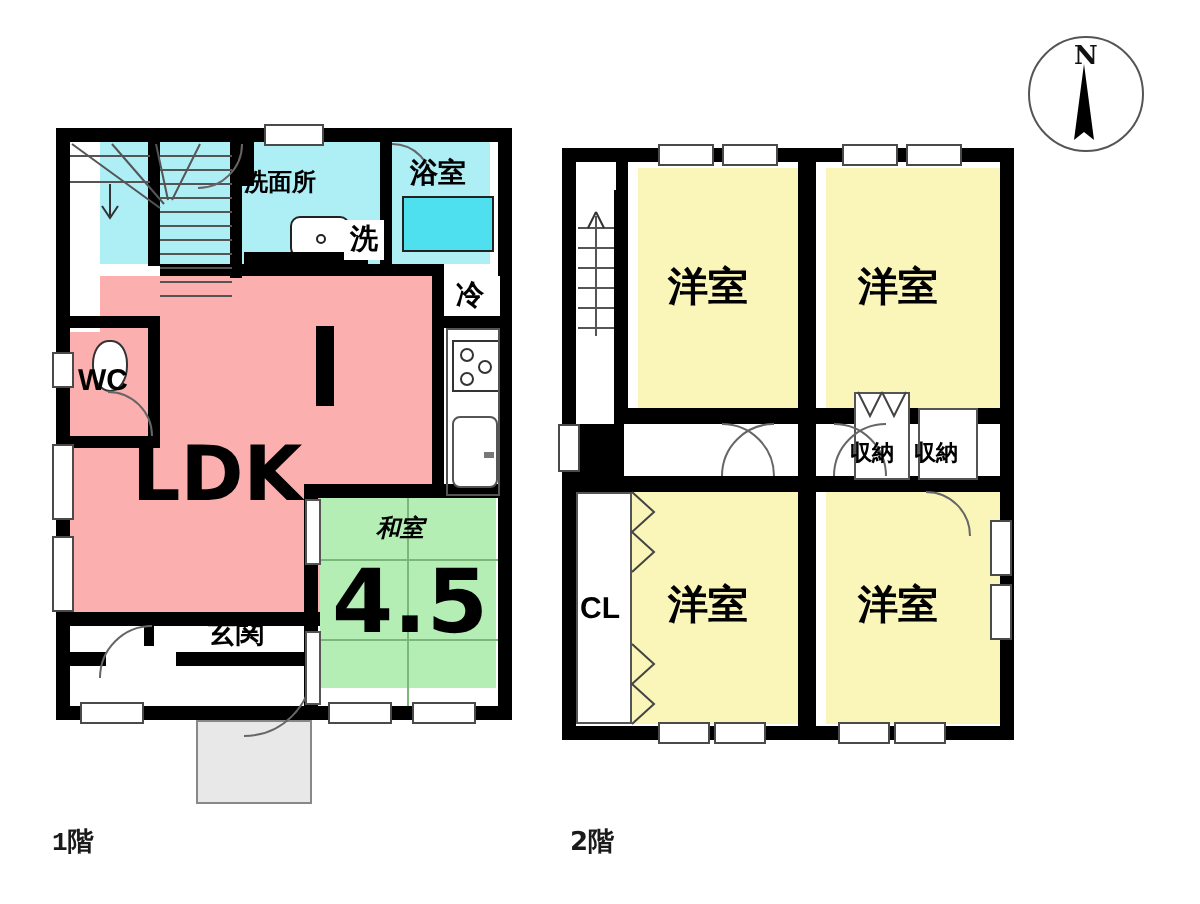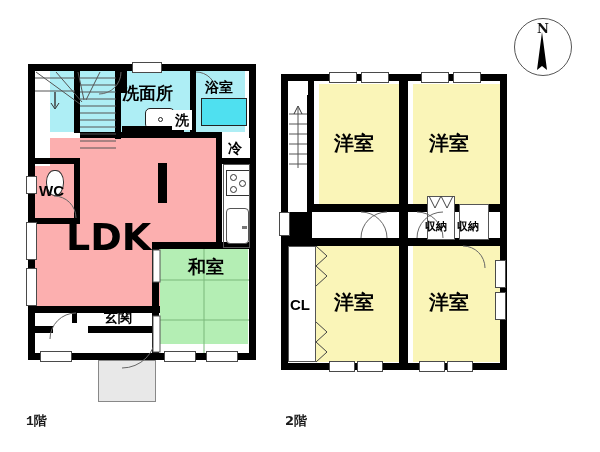--- a/index.html
+++ b/index.html
@@ -163,26 +163,27 @@
         <line x1="184" y1="191" x2="184" y2="295"></line>
       </g>
 
       <g stroke="#555" stroke-width="1" fill="none">
         <rect x="133" y="192" width="7" height="32" fill="#fff"></rect>
         <rect x="133" y="258" width="7" height="36" fill="#fff"></rect>
       </g>
     </svg>
 
     <div class="lbl" style="left:46px;top:160px;font-size:38px;">LDK</div>
-    <div class="lbl" style="left:102px;top:27px;font-size:17px;">洗面所</div>
+    <div class="lbl" style="left:102px;top:27px;font-size:12px;">洗面所</div>
     <div class="lbl" style="left:155px;top:55px;font-size:14px;">洗</div>
     <div class="lbl" style="left:185px;top:22px;font-size:14px;">浴室</div>
     <div class="lbl" style="left:19px;top:125px;font-size:15px;font-family:'Liberation Sans',sans-serif;">WC</div>
     <div class="lbl" style="left:208px;top:83px;font-size:14px;">冷</div>
-    <div class="lbl" style="left:168px;top:200px;font-size:18px;">和室</div>
+    <div class="lbl" style="left:168px;top:200px;font-size:12px;font-style:italic;">和室</div>
+    <div class="lbl" style="left:146px;top:222px;font-size:44px;">4.5</div>
     <div class="lbl" style="left:84px;top:252px;font-size:14px;">玄関</div>
   </div>
 
   <div class="floorcap" style="left:26px;top:412px;font-family:Liberation Mono, monospace;">1階</div>
 
   <div class="abs" style="left:277px;top:68px;width:240px;height:345px;">
 
     <div class="room white" style="left:4px;top:6px;width:226px;height:296px;"></div>
 
     <div class="room" style="left:42px;top:16px;width:80px;height:120px;background:#faf5b8;"></div>

